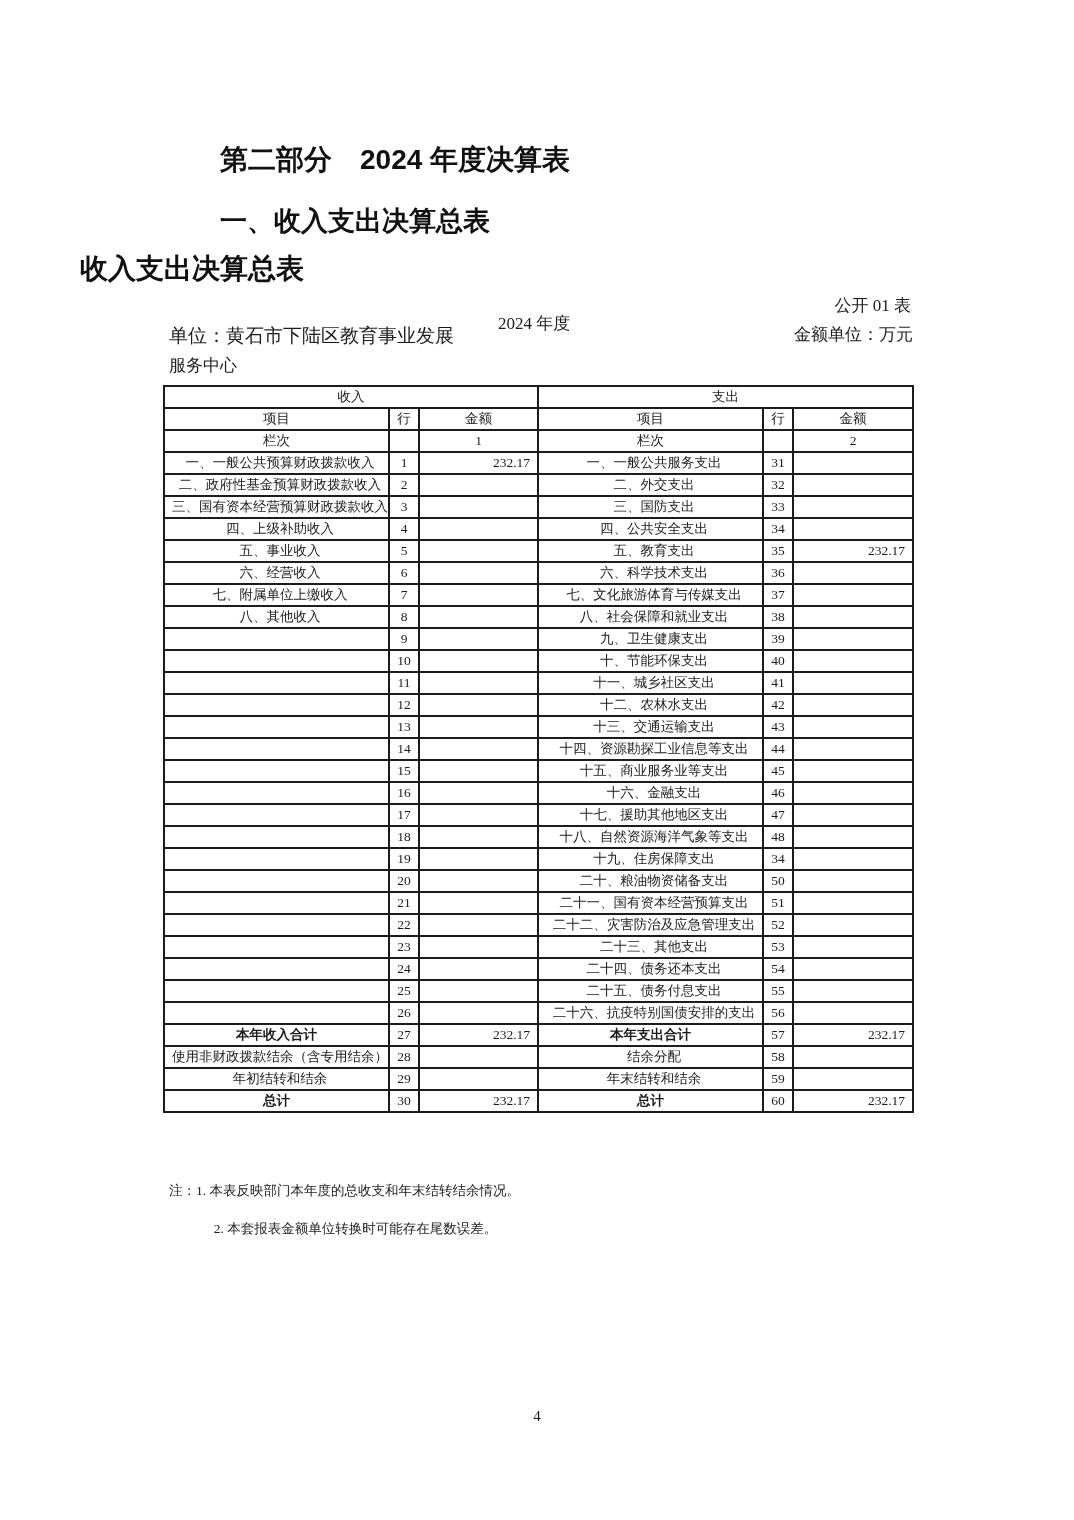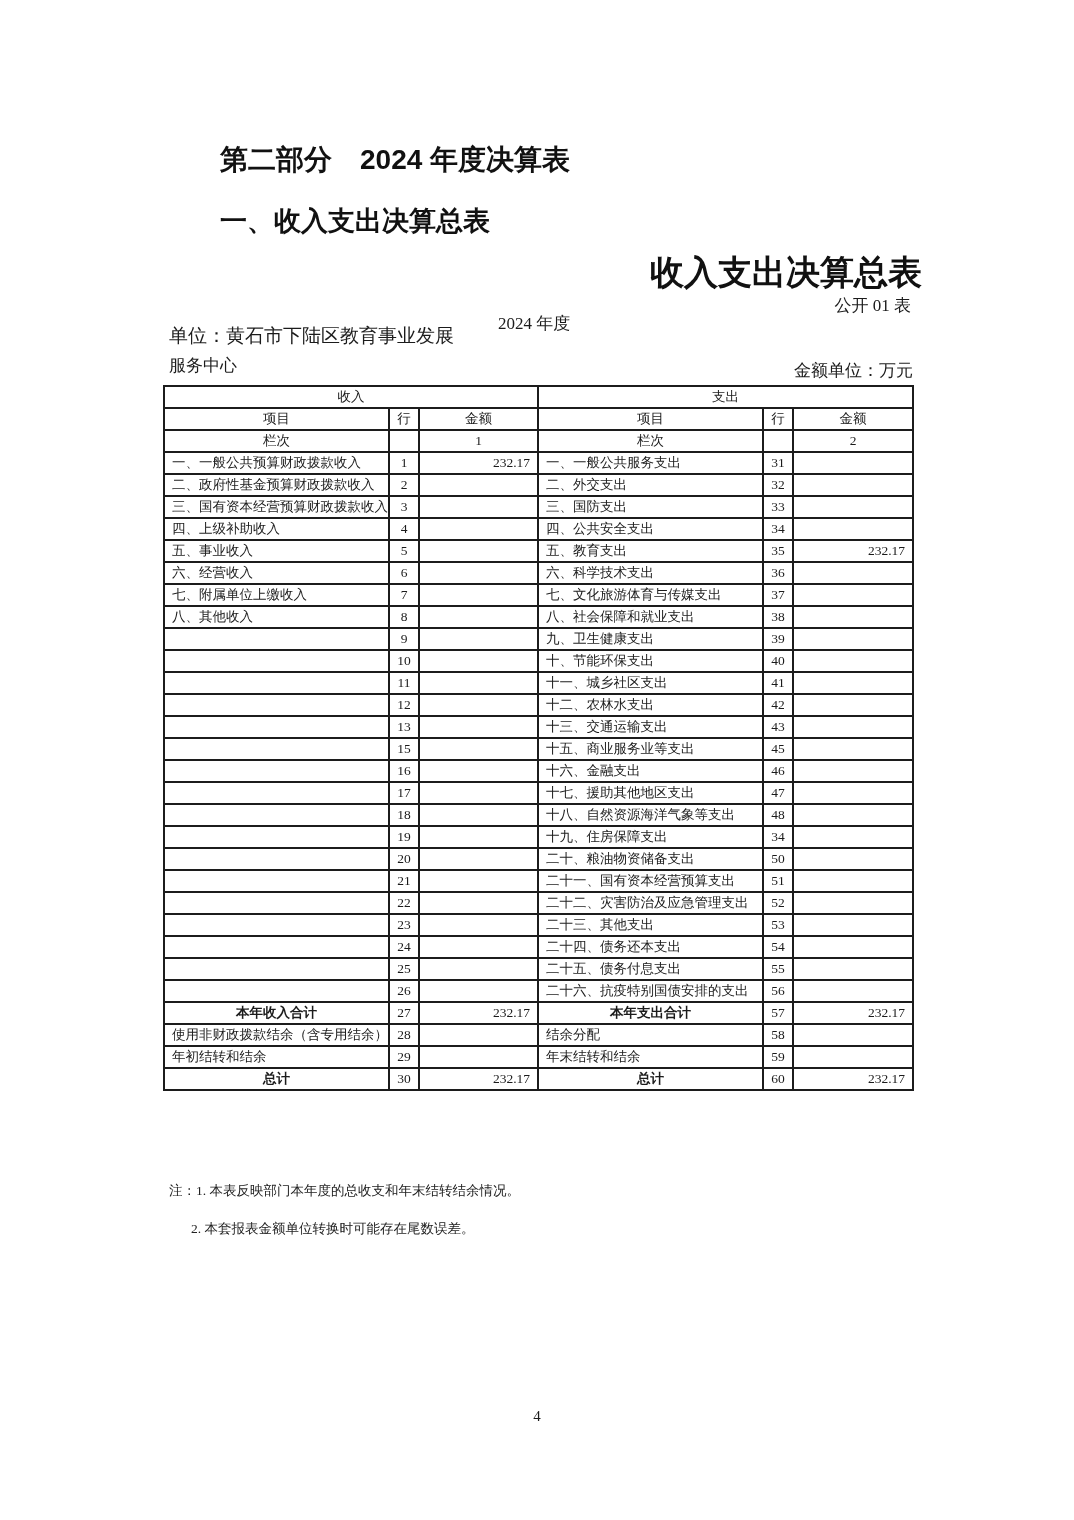--- a/index.html
+++ b/index.html
@@ -16,26 +16,26 @@
   }
   .heading {
     font-family: "Liberation Sans", "DejaVu Sans", sans-serif;
     font-weight: bold;
     color: #111111;
     white-space: nowrap;
   }
   .part-title   { position: absolute; left: 220px; top: 141px; font-size: 28px; }
   .section-title{ position: absolute; left: 220px; top: 203px; font-size: 27px; }
   .table-title  { position: absolute; left: 0; top: 250px; width: 922px;
-                  text-align: right; padding-left: 80px; font-size: 34px; }
+                  text-align: left; padding-left: 80px; font-size: 28px; }
   .table-code   { position: absolute; right: 163px; top: 294px; font-size: 17px; }
   .meta-unit-1  { position: absolute; left: 169px; top: 323px; font-size: 19px; }
   .meta-unit-2  { position: absolute; left: 169px; top: 354px; font-size: 17px; }
   .meta-year    { position: absolute; left: 498px; top: 312px; font-size: 17px; }
-  .meta-amount  { position: absolute; right: 161px; top: 323px; font-size: 17px; margin-top: 36px; }
+  .meta-amount  { position: absolute; right: 161px; top: 323px; font-size: 17px; }
 
   table.fintable {
     position: absolute;
     left: 163px;
     top: 377px;
     width: 749px;
     border-collapse: collapse;
     table-layout: fixed;
     margin-top: 8px;
   }
@@ -44,29 +44,29 @@
     height: 22px;
     padding: 0;
     font-size: 13.5px;
     font-weight: normal;
     overflow: hidden;
     white-space: nowrap;
     vertical-align: middle;
     color: #1b1b1b;
   }
   .fintable th { text-align: center; }
-  .fintable td.item   { text-align: left;  padding-left: 7px; }
+  .fintable td.item   { text-align: center;  padding-left: 7px; }
   .fintable td.rownum { text-align: center; }
   .fintable td.amount { text-align: right; padding-right: 7px; }
   .fintable tr.total-row td.item {
     text-align: center;
     padding-left: 0;
     font-weight: bold;
   }
-  .notes { position: absolute; left: 169px; top: 1182px; font-size: 13.5px; color: #222222; }
+  .notes { position: absolute; left: 169px; top: 1182px; font-size: 13.5px; color: #222222; text-align: center; }
   .note-line-1 { margin: 0; }
   .note-line-2 { margin: 20px 0 12px 22px; }
   .page-number {
     position: absolute;
     left: 0; top: 1408px;
     width: 1074px;
     text-align: center;
     font-size: 15px;
   }
 </style>
@@ -216,20 +216,28 @@
         <tr>
           <td class="item"></td>
           <td class="rownum">13</td>
           <td class="amount"></td>
           <td class="item">十三、交通运输支出</td>
           <td class="rownum">43</td>
           <td class="amount"></td>
         </tr>
         <tr>
           <td class="item"></td>
+          <td class="rownum">14</td>
+          <td class="amount"></td>
+          <td class="item">十四、资源勘探工业信息等支出</td>
+          <td class="rownum">44</td>
+          <td class="amount"></td>
+        </tr>
+        <tr>
+          <td class="item"></td>
           <td class="rownum">15</td>
           <td class="amount"></td>
           <td class="item">十五、商业服务业等支出</td>
           <td class="rownum">45</td>
           <td class="amount"></td>
         </tr>
         <tr>
           <td class="item"></td>
           <td class="rownum">16</td>
           <td class="amount"></td>

